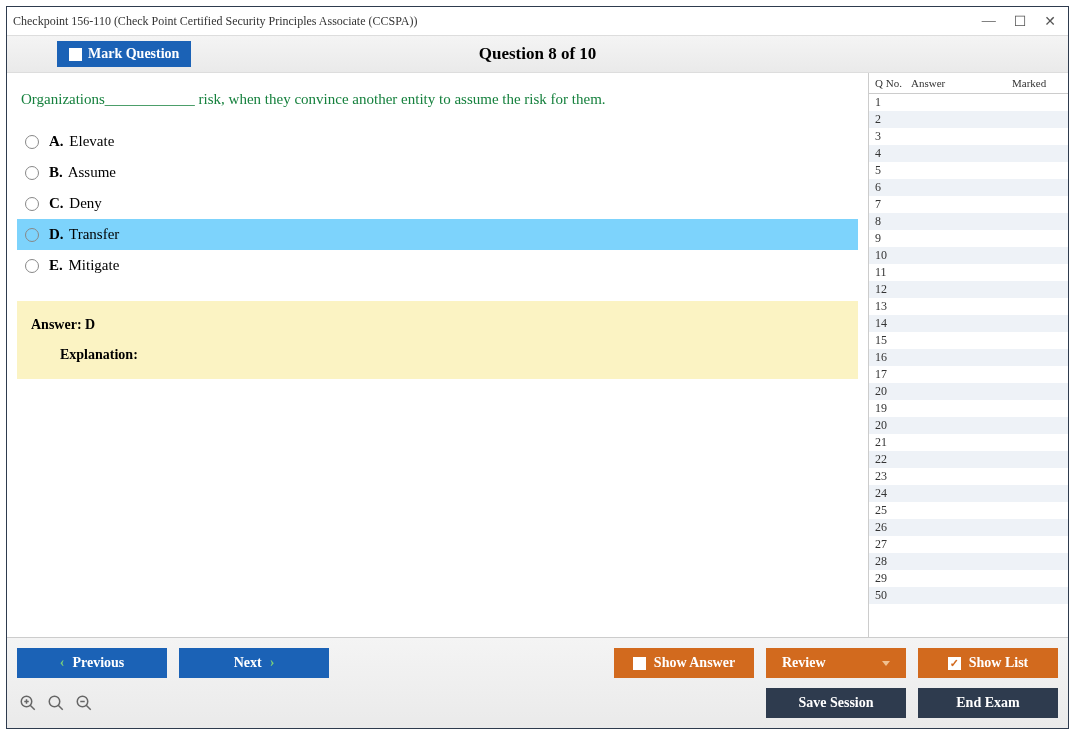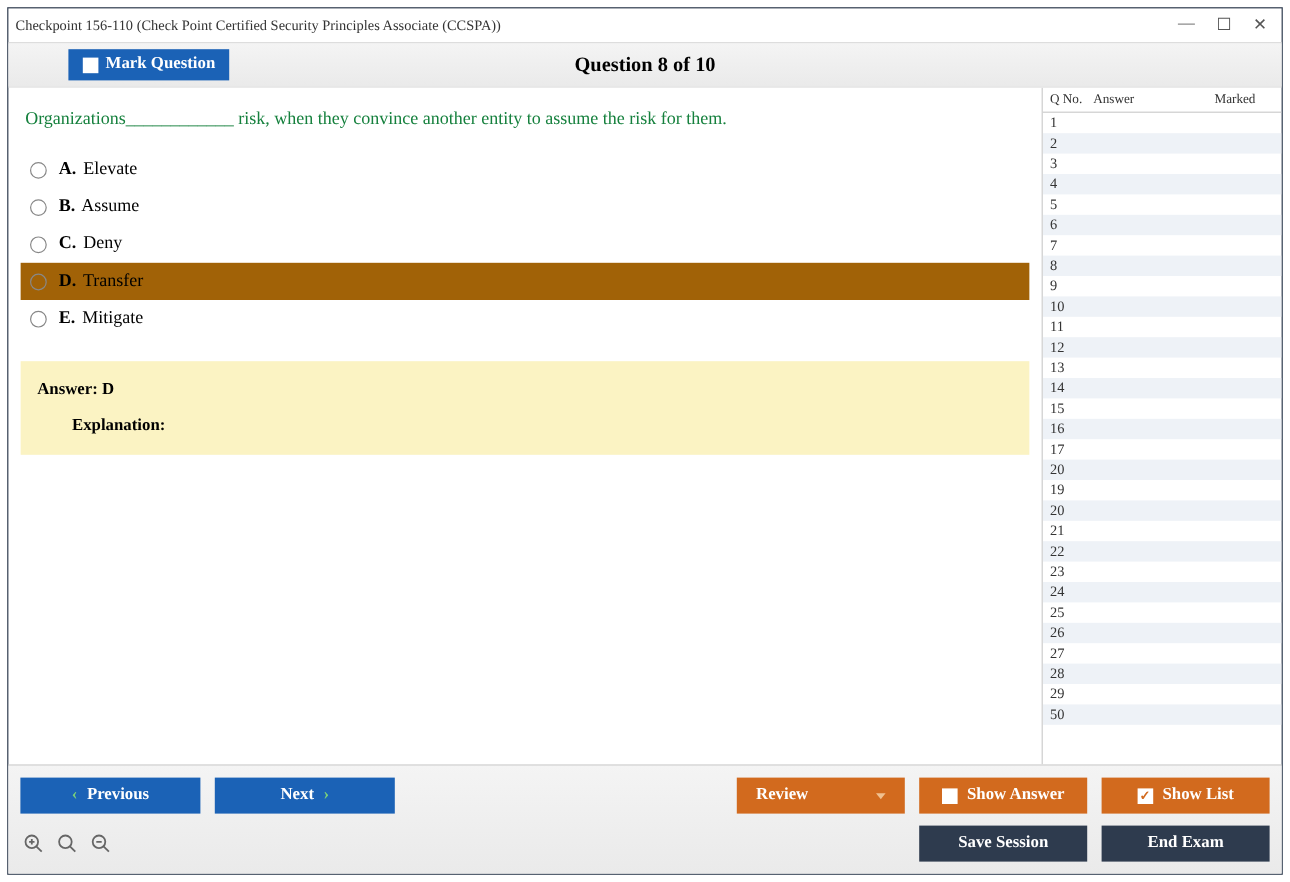--- a/index.html
+++ b/index.html
@@ -87,21 +87,21 @@
     color: #15803d;
   }
   .choice {
     display: flex;
     align-items: center;
     gap: 10px;
     padding: 7px 8px;
     font-size: 15px;
     cursor: pointer;
   }
-  .choice.correct { background: #a16207; text-align: center; }
+  .choice.correct { background: #7dd3fc; text-align: center; }
   .radio {
     width: 14px; height: 14px; border: 1.5px solid #888; border-radius: 50%;
     flex-shrink: 0;
   }
   .choice .letter { font-weight: bold; margin-right: 2px; }
 
   .answer-box {
     background: #fbf3c3;
     padding: 16px 14px;
     margin-top: 20px;
@@ -299,27 +299,27 @@
     <div class="footer-row1">
       <div class="btn blue" style="min-width:150px">
         <span class="chev-l">‹</span>
         <span>Previous</span>
       </div>
       <div class="btn blue" style="min-width:150px">
         <span>Next</span>
         <span class="chev-r">›</span>
       </div>
       <div class="spacer"></div>
+      <div class="btn orange">
+        <span class="cbox"></span>
+        <span>Show Answer</span>
+      </div>
       <div class="btn orange review">
         <span>Review</span>
         <span class="tri-down"></span>
-      </div>
-      <div class="btn orange">
-        <span class="cbox"></span>
-        <span>Show Answer</span>
       </div>
       <div class="btn orange">
         <span class="cbox">✓</span>
         <span>Show List</span>
       </div>
     </div>
     <div class="footer-row2">
       <div class="zoom-icons">
         <span class="zi">
           <svg viewBox="0 0 24 24" fill="none" stroke="#666" stroke-width="2">

